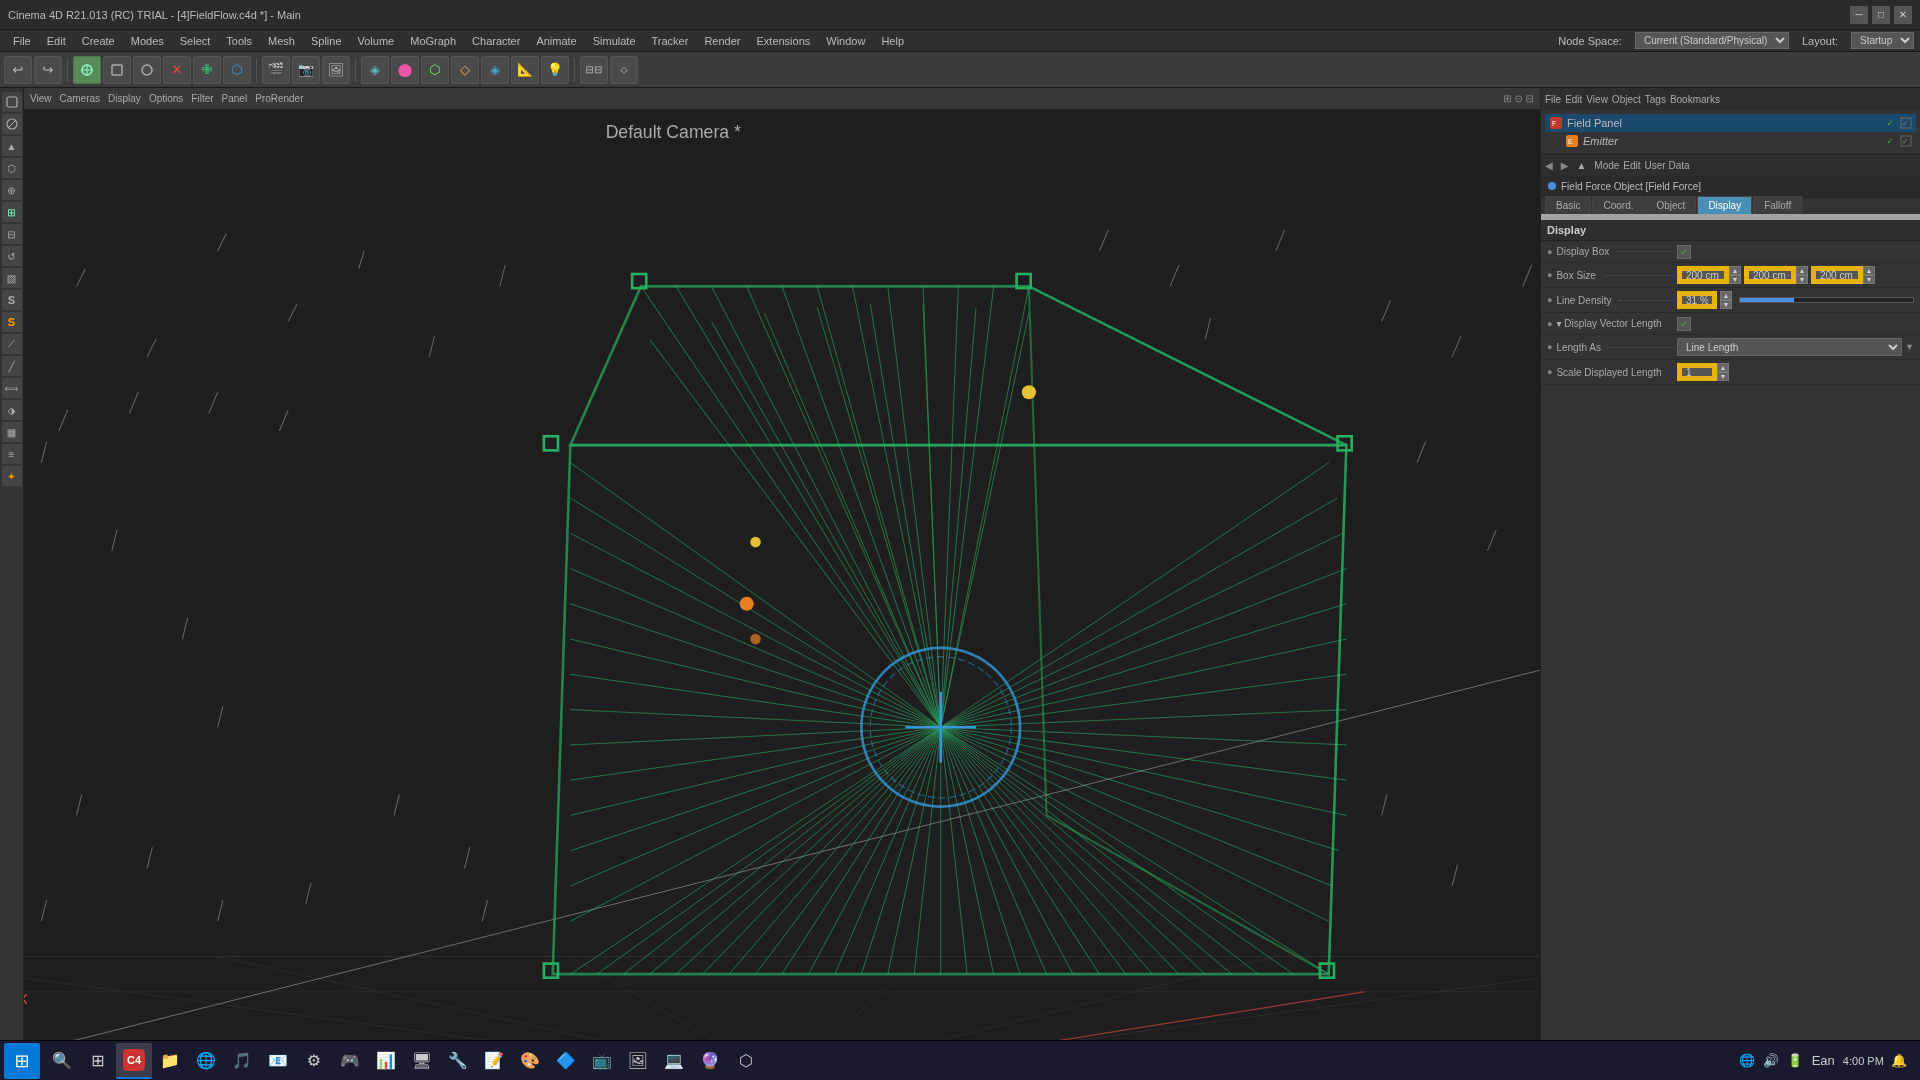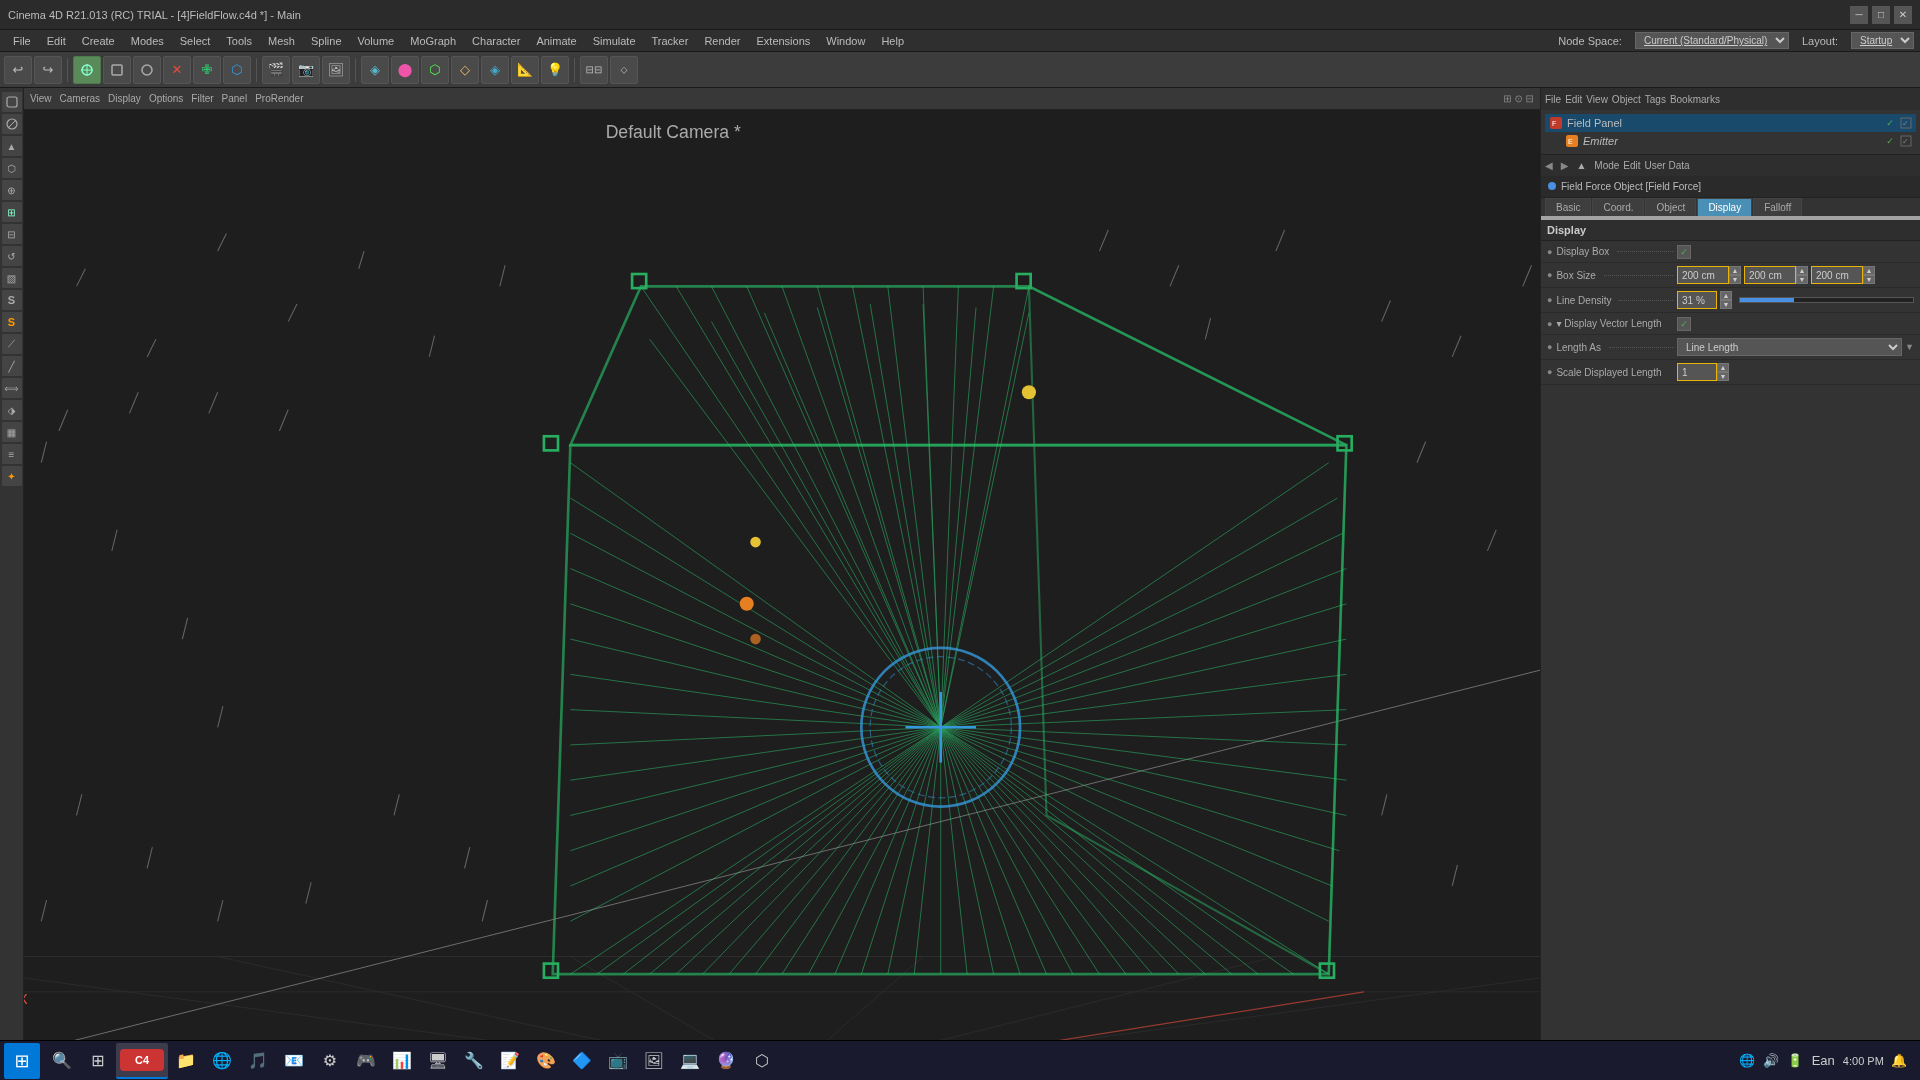--- a/index.html
+++ b/index.html
@@ -63,21 +63,21 @@
       top: 52px;
       right: 8px;
       display: flex;
       align-items: center;
       gap: 6px;
       font-size: 11px;
       color: #aaa;
     }
     #node-space-bar select {
       background: #555; border: 1px solid #666; color: #ccc;
-      padding: 2px 4px; font-size: 10px; text-decoration: underline;
+      padding: 2px 4px; font-size: 10px;
     }
 
     
     #main-layout {
       display: flex;
       height: calc(1080px - 30px - 22px - 36px - 24px - 24px - 80px);
     }
 
     
     #left-sidebar {
@@ -186,21 +186,21 @@
       font-size: 10px;
       border-bottom: 1px solid #222;
     }
     .am-tabs {
       height: 22px;
       background: #333;
       display: flex;
       align-items: flex-end;
       padding: 0 4px;
       gap: 1px;
-      border-bottom: 4px solid #a3a3a3;
+      border-bottom: 6px solid #a3a3a3;
     }
     .am-tab {
       padding: 3px 10px;
       background: #3e3e3e;
       color: #aaa;
       font-size: 10px;
       cursor: pointer;
       border: 1px solid #444;
       border-bottom: none;
     }
@@ -236,21 +236,21 @@
       gap: 4px;
     }
     .am-row-ctrl {
       flex: 1;
       display: flex;
       align-items: center;
       gap: 3px;
     }
     .am-input {
       background: #555;
-      border: 1px solid #eab308;
+      border: 5px solid #eab308;
       color: #ccc;
       padding: 1px 4px;
       font-size: 10px;
       width: 60px;
       height: 18px;
     }
     .am-checkbox {
       width: 14px; height: 14px;
       background: #555;
       border: 1px solid #666;
@@ -848,21 +848,21 @@
 
 <div id="taskbar">
   <div class="tb-start">⊞</div>
   <div class="taskbar-item">
     <div class="taskbar-icon">🔍</div>
   </div>
   <div class="taskbar-item">
     <div class="taskbar-icon">⊞</div>
   </div>
   <div class="taskbar-item active">
-    <div class="taskbar-icon" style="background:#cc3333; width:44px; height:22px; border-radius:4px; display:flex; align-items:center; justify-content:center; color:#fff; font-size:11px; font-weight:bold;">C4</div>
+    <div class="taskbar-icon" style="background:#cc3333; width:22px; height:22px; border-radius:4px; display:flex; align-items:center; justify-content:center; color:#fff; font-size:11px; font-weight:bold;">C4</div>
   </div>
   <div class="taskbar-item">
     <div class="taskbar-icon">📁</div>
   </div>
   <div class="taskbar-item">
     <div class="taskbar-icon">🌐</div>
   </div>
   <div class="taskbar-item">
     <div class="taskbar-icon">🎵</div>
   </div>

